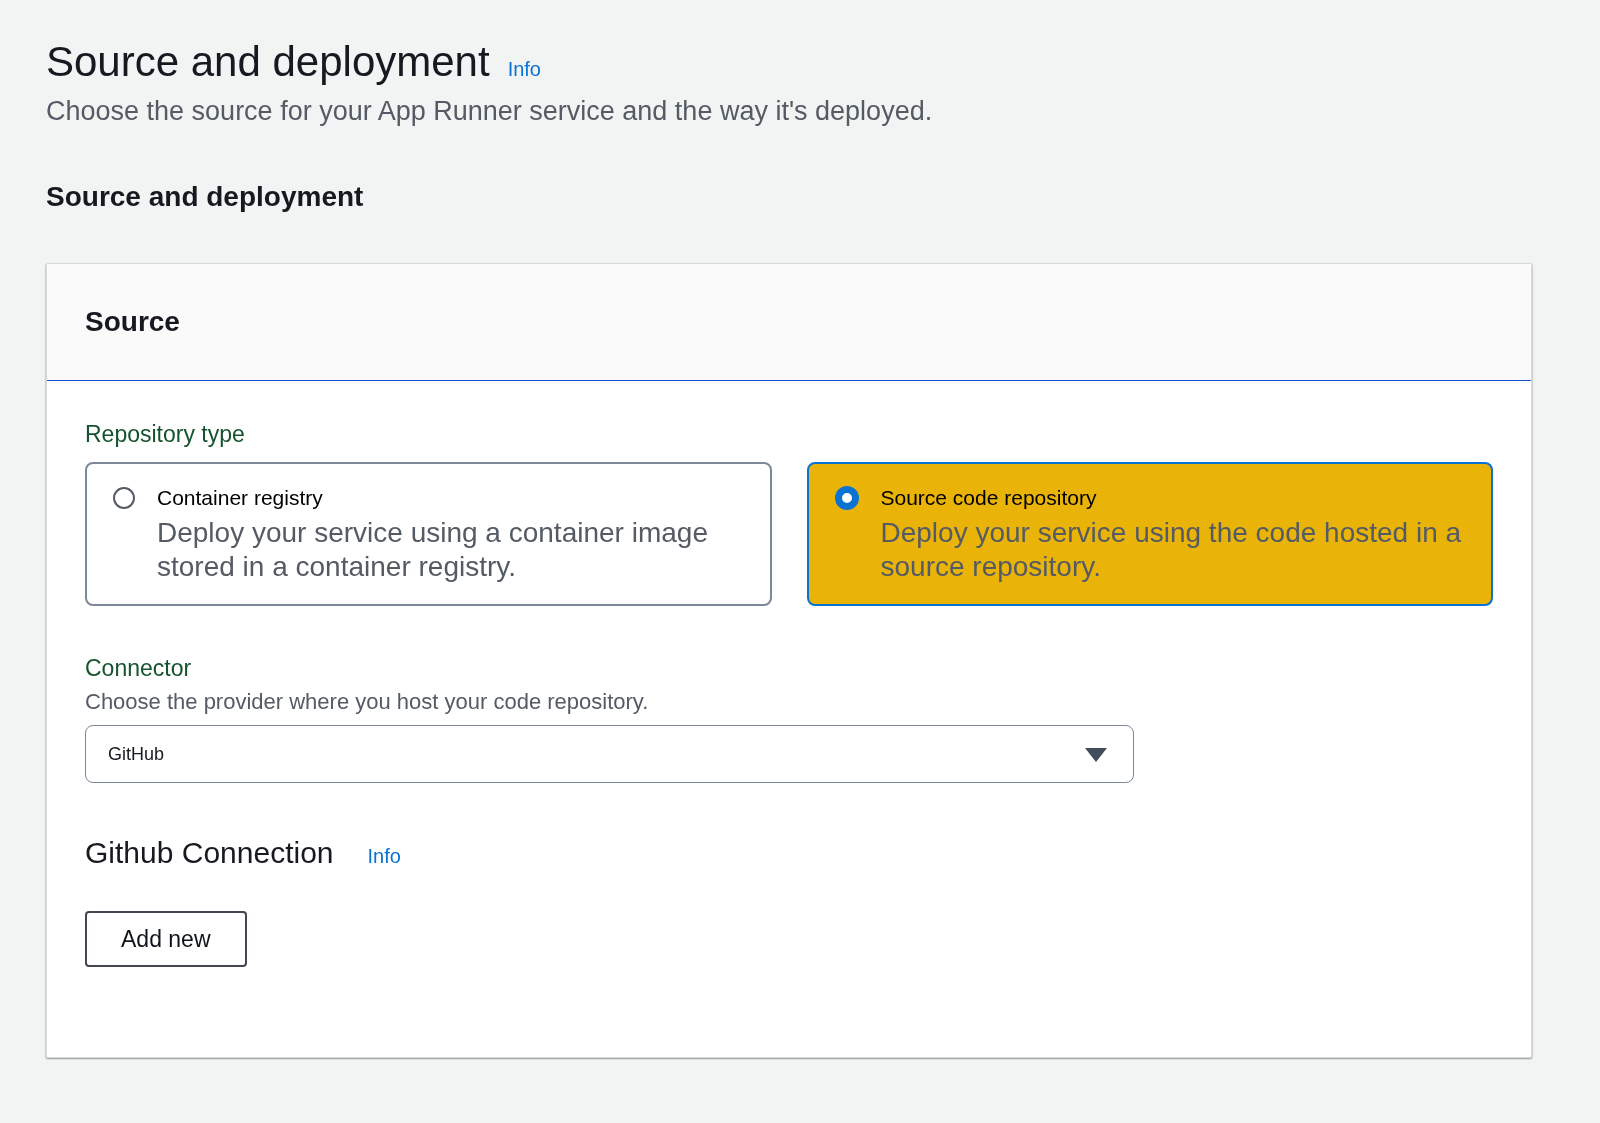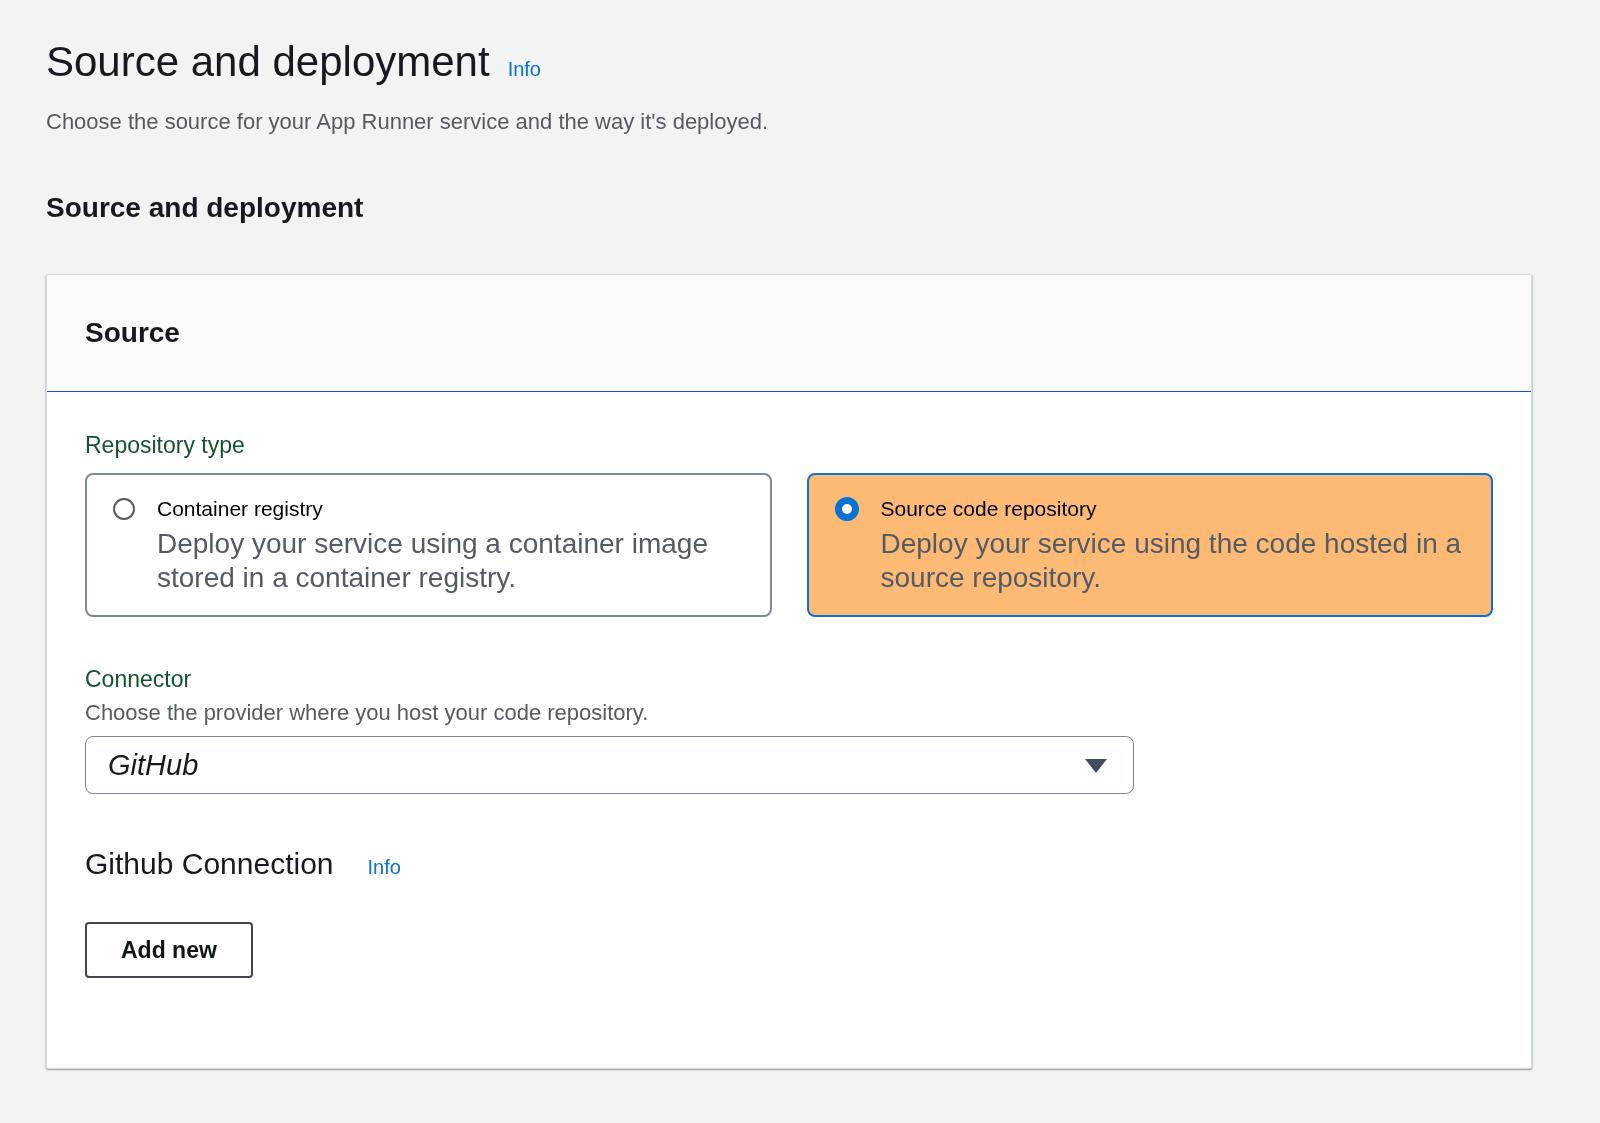--- a/index.html
+++ b/index.html
@@ -9,21 +9,21 @@
     background: #f2f3f3;
     font-family: "Liberation Sans", sans-serif;
     color: #16191f;
     overflow: hidden;
   }
   .page { padding: 36px 68px 0 46px; }
 
   .title-row { display: flex; align-items: baseline; gap: 18px; }
   h1.page-title { margin: 0; font-size: 42px; font-weight: 400; line-height: 52px; color: #16191f; }
   .info-link { color: #0972d3; font-size: 20px; font-weight: 400; text-decoration: none; cursor: pointer; }
-  .subtitle { margin: 19px 0 0 0; font-size: 22px; line-height: 30px; color: #545b64; }
+  .subtitle { margin: 8px 0 0 0; font-size: 27px; line-height: 30px; color: #545b64; }
   h2.section-heading { margin: 54px 0 0 0; font-size: 28px; font-weight: 700; line-height: 34px; color: #16191f; }
 
   .card {
     margin-top: 49px;
     background: #ffffff;
     border: 1px solid #d5dbdb;
     border-radius: 2px;
     box-shadow: 0 1px 2px 0 rgba(0,28,36,0.25), 1px 1px 1px 0 rgba(0,28,36,0.10), -1px 1px 1px 0 rgba(0,28,36,0.10);
   }
   .card-header {
@@ -40,41 +40,40 @@
   .tiles { display: flex; gap: 35px; margin-top: 13px; }
   .tile {
     flex: 1;
     display: flex; gap: 22px; align-items: flex-start;
     border: 2px solid #7d8998; border-radius: 8px;
     background: #ffffff;
     padding: 18px 26px 20px 26px;
     min-height: 140px;
     cursor: pointer;
   }
-  .tile.selected { border-color: #0972d3; background: #fdba74; }
+  .tile.selected { border-color: #0972d3; background: #eab308; }
   .radio {
     flex: none; margin-top: 5px;
     width: 22px; height: 22px; border-radius: 50%;
     border: 2px solid #545b64; background: #ffffff;
   }
   .tile.selected .radio { width: 24px; height: 24px; border: 7px solid #0972d3; margin-top: 4px; }
   .tile-title { font-size: 21px; line-height: 32px; color: #000000; }
   .tile-desc { margin-top: 2px; font-size: 28px; line-height: 34px; color: #545b64; }
 
   .provider-label { margin-top: 47px; }
   .select {
     margin-top: 8px; position: relative;
     width: 1049px; height: 58px;
     border: 1px solid #7d8998; border-radius: 8px;
     background: #ffffff;
     display: flex; align-items: center;
     padding: 0 22px;
-    font-size: 29px; color: #16191f;
+    font-size: 18px; color: #16191f;
     cursor: pointer;
-    font-style: italic;
   }
   .caret {
     position: absolute; right: 26px; top: 50%; margin-top: -6px;
     width: 0; height: 0;
     border-left: 11px solid transparent;
     border-right: 11px solid transparent;
     border-top: 14px solid #414d5c;
   }
 
   .gh-row { display: flex; align-items: baseline; gap: 34px; margin-top: 50px; }
@@ -82,21 +81,21 @@
   .gh-para { margin: 44px 0 0 0; font-size: 23px; line-height: 38px; color: #414d5c; }
   .gh-para .line { display: block; }
 
   button.add-new {
     margin-top: 38px;
     background: #ffffff;
     border: 2px solid #424650;
     border-radius: 4px;
     padding: 11px 34px;
     font-family: inherit;
-    font-size: 23px; font-weight: 700; line-height: 30px;
+    font-size: 23px; font-weight: 400; line-height: 30px;
     color: #0f141a;
     cursor: pointer;
   }
 </style>
 </head>
 <body>
 
 <div class="page">
 
   <div class="title-row">

